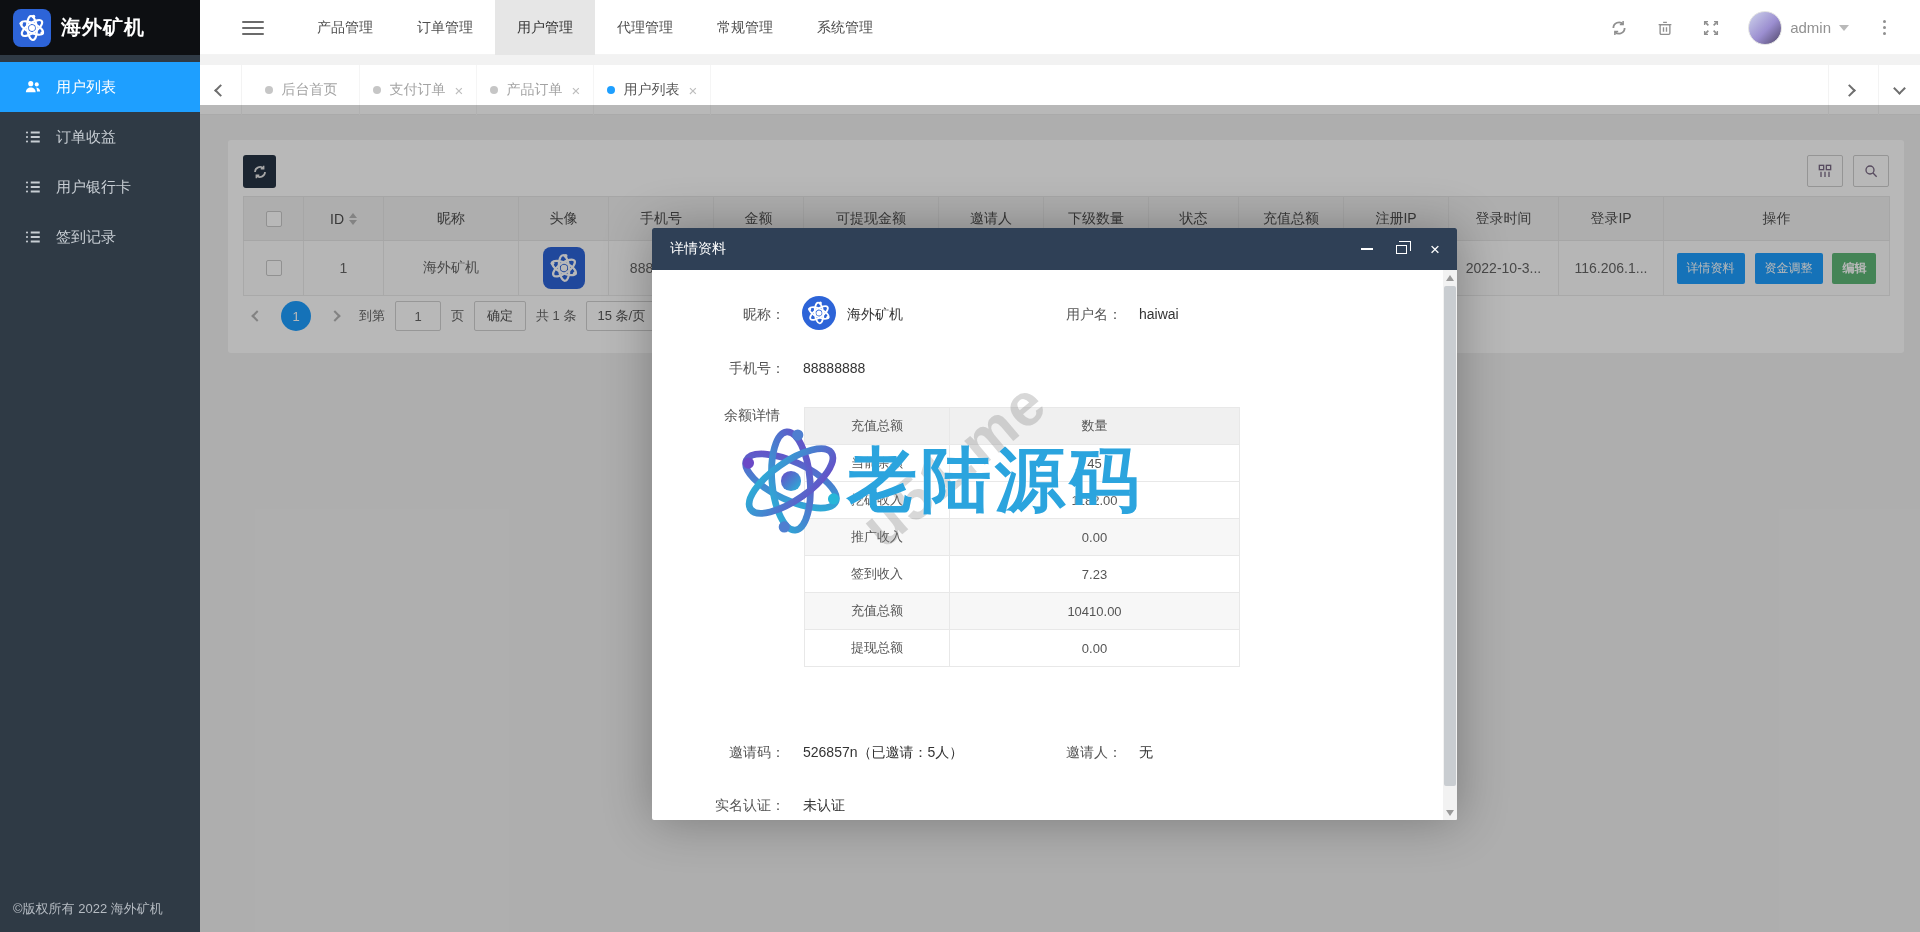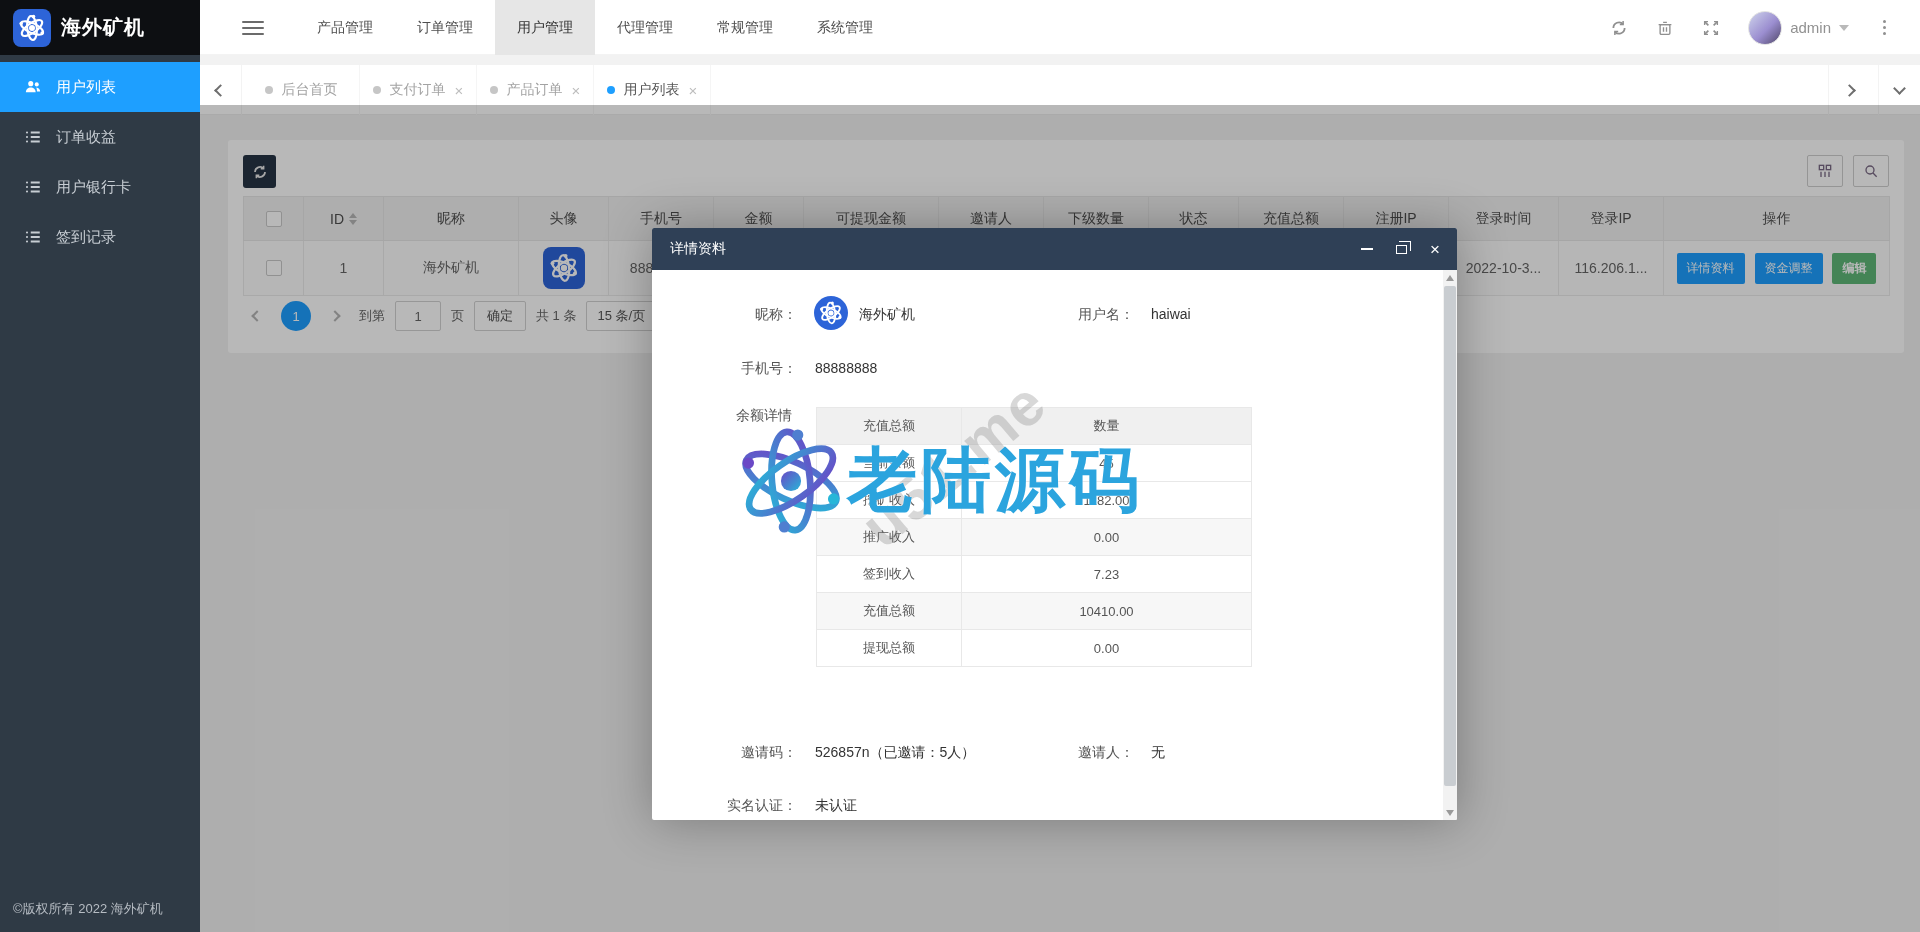--- a/index.html
+++ b/index.html
@@ -88,21 +88,21 @@
 
   
   .modal { position:absolute; left:652px; top:228px; width:805px; height:592px; background:#fff; z-index:60; border-radius:2px; box-shadow:1px 1px 50px rgba(0,0,0,.3); overflow:hidden; }
   .modal-header { height:42px; background:#2f4056; color:#fff; display:flex; align-items:center; padding:0 18px; font-size:14px; }
   .modal-controls { position:absolute; right:14px; top:0; height:42px; display:flex; align-items:center; gap:18px; }
   .mc { color:#fff; cursor:pointer; display:flex; align-items:center; justify-content:center; width:16px; height:16px; }
   .ic-min { width:12px; height:2px; background:#fff; }
   .ic-restore { position:relative; width:11px; height:9px; border:1.5px solid #fff; }
   .ic-restore::before { content:""; position:absolute; left:2px; top:-5px; width:11px; height:9px; border:1.5px solid #fff; border-bottom:none; border-left:none; }
   .ic-close { font-size:17px; line-height:1; color:#fff; }
-  .modal-body { position:relative; width:100%; height:400px; background:#fff;margin-left:12px; }
+  .modal-body { position:relative; width:100%; height:400px; background:#fff; }
   .m-row { position:absolute; left:0; width:100%; font-size:14px; color:#333; }
   .m-label { position:absolute; left:0; width:133px; text-align:right; color:#555; }
   .m-label2 { position:absolute; left:350px; width:120px; text-align:right; color:#555; }
   .m-val { position:absolute; left:151px; color:#333; }
   .m-val2 { position:absolute; left:487px; color:#333; }
   .m-avatar { position:absolute; left:150px; top:-10px; width:34px; height:34px; border-radius:50%; background:#2d64d8; display:flex; align-items:center; justify-content:center; }
   .m-avatar svg { width:26px; height:26px; }
   .m-avatar + .m-val { left:195px; }
 
   .btable { position:absolute; left:152px; top:137px; width:435px; border-collapse:collapse; table-layout:fixed; }

